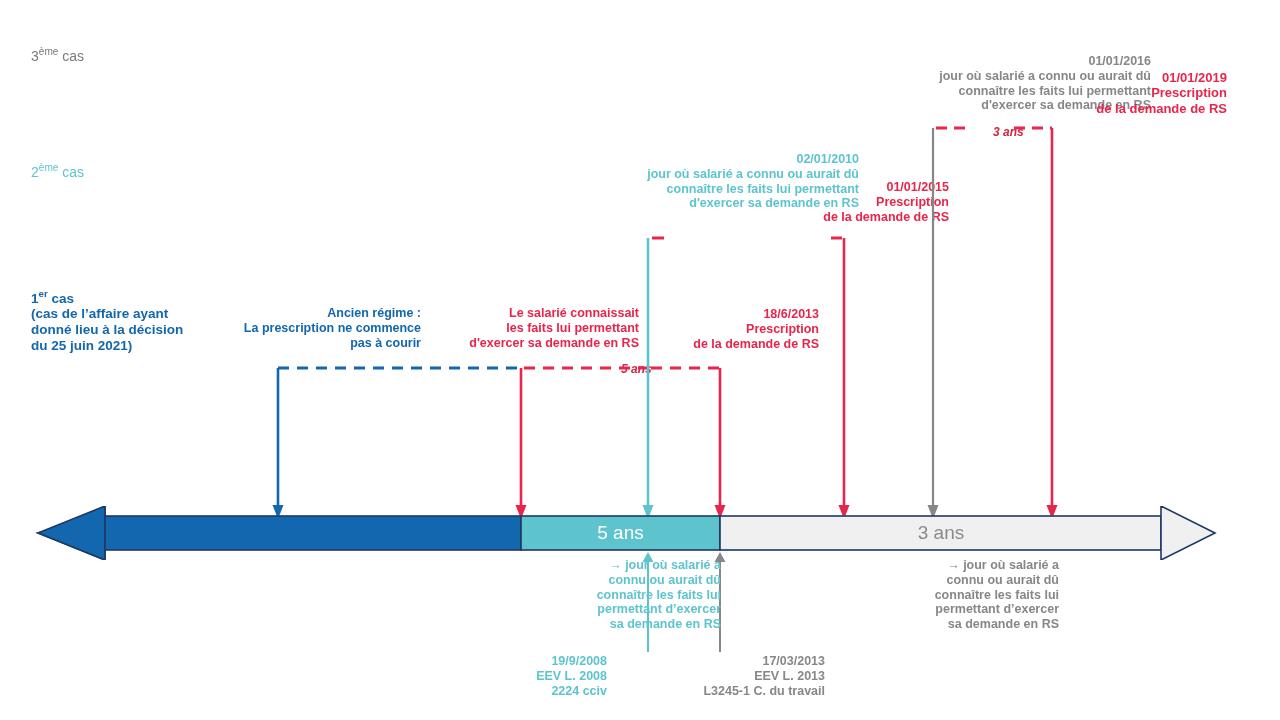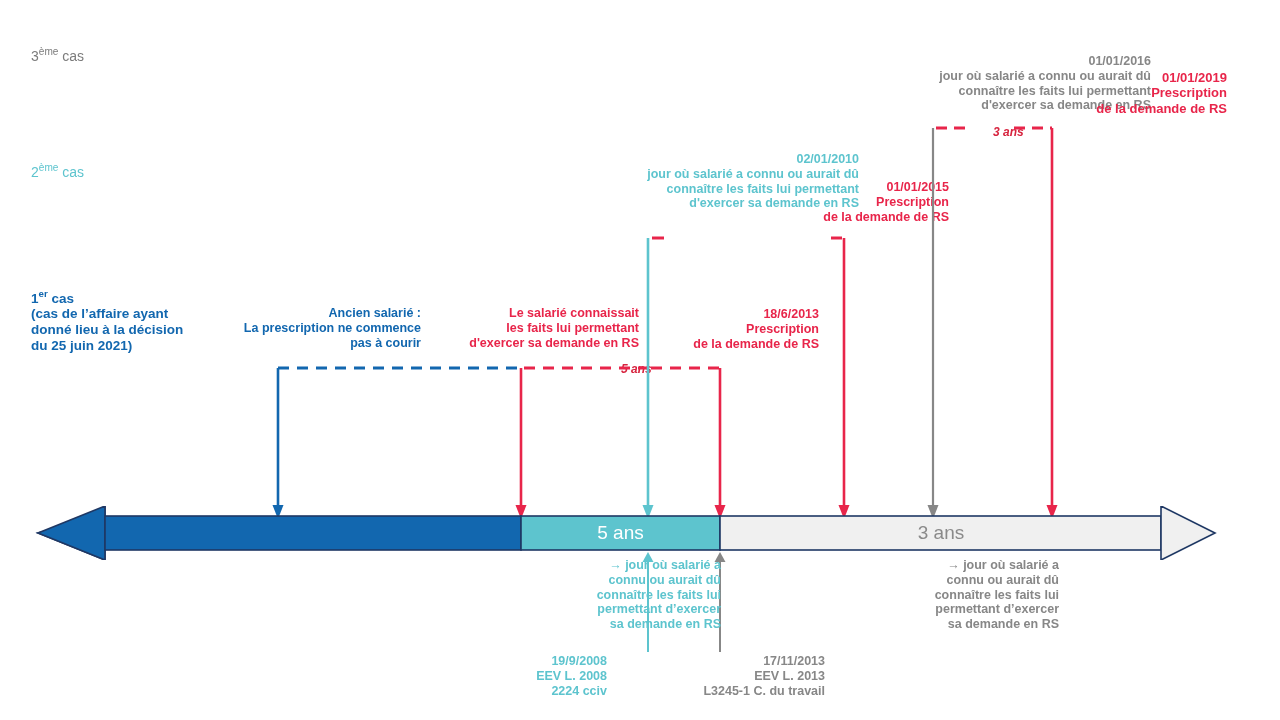--- a/index.html
+++ b/index.html
@@ -63,21 +63,21 @@
 <div id="canvas">
 
   <div class="txt" id="case3"><span>3</span><span class="sup">ème</span><span> cas</span></div>
 
   <div class="txt" id="case2"><span>2</span><span class="sup">ème</span><span> cas</span></div>
 
   <div class="txt" id="case1"><span>1</span><span class="sup">er</span><span> cas</span><br><span style="white-space:pre-line">(cas de l’affaire ayant
 donné lieu à la décision
 du 25 juin 2021)</span></div>
 
-  <div class="txt b ctr c-blue" style="left:160px; top:306px; width:240px; font-size:12.5px;">Ancien salarié :
+  <div class="txt b ctr c-blue" style="left:160px; top:306px; width:240px; font-size:12.5px;">Ancien régime :
 La prescription ne commence
 pas à courir</div>
 
   <div class="txt b ctr c-red" style="left:423px; top:306px; width:195px; font-size:12.5px;">Le salarié connaissait
 les faits lui permettant
 d'exercer sa demande en RS</div>
 
   <div class="txt b ctr c-red" style="left:640px; top:307px; width:158px; font-size:12.5px;">18/6/2013
 Prescription
 de la demande de RS</div>
@@ -172,17 +172,17 @@
   <div class="txt b ctr c-gray" style="left:872px; top:558px; width:166px; font-size:12.5px;">→ jour où salarié a
 connu ou aurait dû
 connaître les faits lui
 permettant d’exercer
 sa demande en RS</div>
 
   <div class="txt b ctr c-teal" style="left:460px; top:654px; width:126px; font-size:12.5px;">19/9/2008
 EEV L. 2008
 2224 cciv</div>
 
-  <div class="txt b ctr c-gray" style="left:636px; top:654px; width:168px; font-size:12.5px;">17/11/2013
+  <div class="txt b ctr c-gray" style="left:636px; top:654px; width:168px; font-size:12.5px;">17/03/2013
 EEV L. 2013
 L3245-1 C. du travail</div>
 
 </div>
 
 </body></html>

